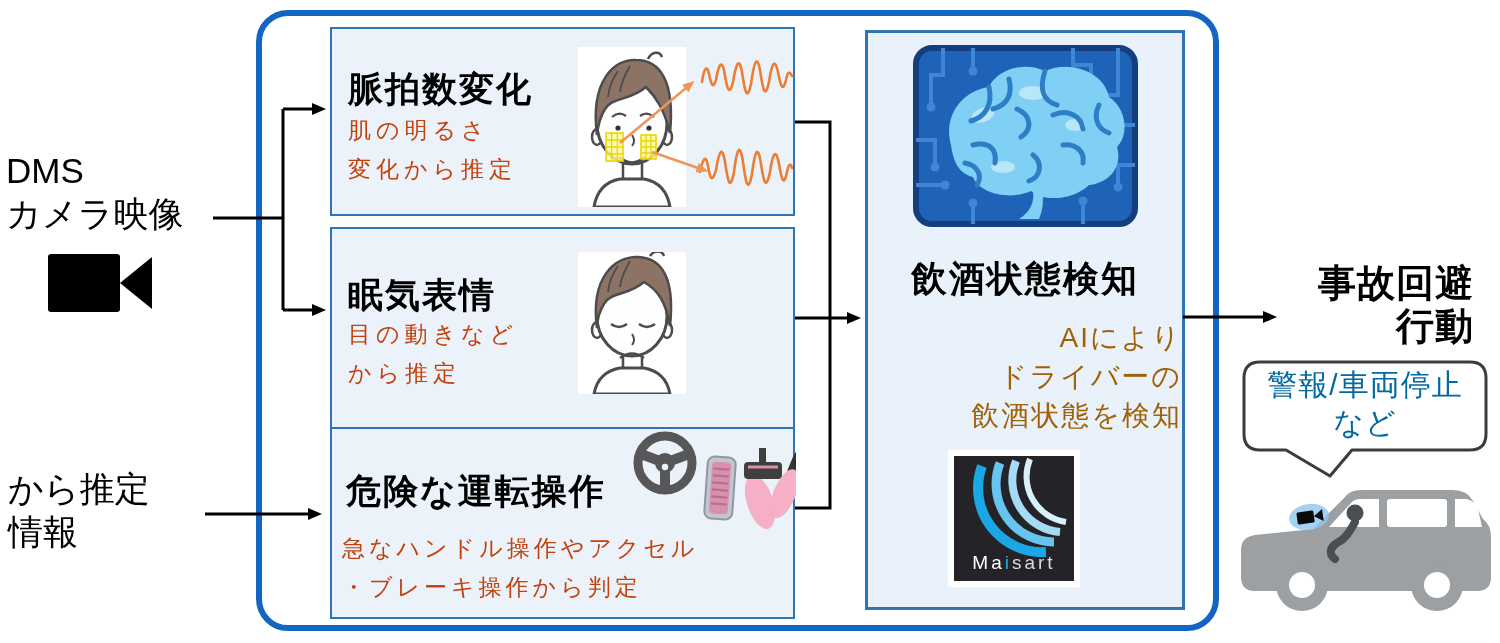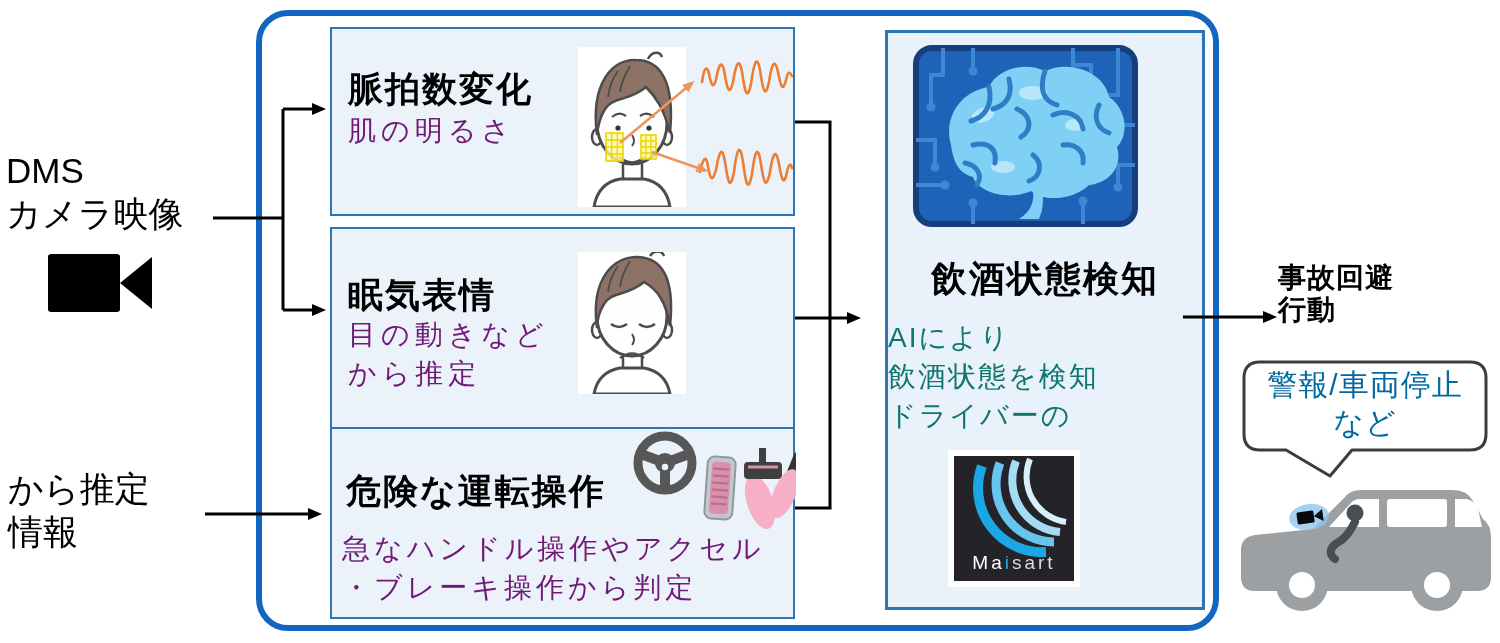--- a/index.html
+++ b/index.html
@@ -14,37 +14,37 @@
   }
   
   .det-box {
     position:absolute; left:330px; width:465px;
     background:#EBF2FA; border:2px solid #2E75B6; box-sizing:border-box; z-index:1;
   }
   #box-pulse  { top:27px;  height:189px; }
   #box-drowsy { top:227px; height:245px; }
   #box-driving{ top:427px; height:192px;padding-left:32px; }
   .det-title { position:absolute; font-weight:bold; font-size:35px; letter-spacing:2px; color:#000; white-space:nowrap;margin-top:21px; }
-  .det-desc  { position:absolute; font-size:28px; letter-spacing:5px; line-height:39px; color:#701a75; white-space:nowrap; }
+  .det-desc  { position:absolute; font-size:23px; letter-spacing:5px; line-height:39px; color:#c2410c; white-space:nowrap; }
   
   #ai-box {
     position:absolute; left:865px; top:30px; width:320px; height:580px;
-    background:#E9F1FA; border:3px solid #2E75B6; box-sizing:border-box; z-index:1;margin-left:20px;
+    background:#E9F1FA; border:3px solid #2E75B6; box-sizing:border-box; z-index:1;
   }
   #ai-title { position:absolute; left:0; top:222px; width:100%; text-align:center;
               font-weight:bold; font-size:36px; letter-spacing:2px; }
-  #ai-desc  { position:absolute; left:0; top:285px; width:100%; text-align:left;
-              font-size:28px; letter-spacing:2px; line-height:39px; color:#0f766e; }
+  #ai-desc  { position:absolute; left:0; top:285px; width:100%; text-align:right;
+              font-size:28px; letter-spacing:2px; line-height:39px; color:#a16207; }
   
   .input-label { position:absolute; text-align:left; font-size:35px; line-height:1.22; color:#000; z-index:2; }
   #dms-label     { left:6px;  top:150px; width:218px; }
   #vehicle-label { left:8px;  top:468px; width:196px; }
   
-  #accident-title { position:absolute; left:1278px; top:262px; width:196px; text-align:left;
-                    font-weight:bold; font-size:28px; line-height:1.13; letter-spacing:1px; z-index:2; }
+  #accident-title { position:absolute; left:1278px; top:262px; width:196px; text-align:right;
+                    font-weight:bold; font-size:38px; line-height:1.13; letter-spacing:1px; z-index:2; }
   #bubble-text { position:absolute; left:1246px; top:366px; width:238px; text-align:center;
                  font-size:30px; line-height:38px; letter-spacing:1px; z-index:7; color:#0369a1; }
   .art { position:absolute; z-index:2; }
   #connector-layer { position:absolute; left:0; top:0; width:1500px; height:643px; z-index:6; pointer-events:none; }
 </style>
 </head>
 <body>
 
 <div class="canvas">
 
@@ -62,20 +62,21 @@
 
   <div id="vehicle-label" class="input-label">
     <div>から推定</div>
     <div>情報</div>
   </div>
 
   <div id="box-pulse" class="det-box">
     <div class="det-title" style="left:16px;top:16px;">脈拍数変化</div>
     <div class="det-desc" style="left:16px;top:82px;">
       <div>肌の明るさ</div>
+      <div>変化から推定</div>
     </div>
   </div>
 
   <svg class="art" style="left:578px;top:47px;" width="108" height="160" viewBox="0 0 108 160">
     <rect x="0" y="0" width="108" height="160" fill="#ffffff"></rect>
     <path d="M16,160 Q20,136 42,132 L66,132 Q88,136 92,160 Z" fill="#fff" stroke="#4c4c4c" stroke-width="3"></path>
     <path d="M45,112 V133 M64,112 V133" stroke="#4c4c4c" stroke-width="2.5" fill="none"></path>
     <ellipse cx="19" cy="90" rx="5" ry="8" fill="#fff" stroke="#4c4c4c" stroke-width="2.5"></ellipse>
     <ellipse cx="89" cy="90" rx="5" ry="8" fill="#fff" stroke="#4c4c4c" stroke-width="2.5"></ellipse>
     <ellipse cx="54" cy="76" rx="35" ry="41" fill="#fefefe" stroke="#4c4c4c" stroke-width="3"></ellipse>
@@ -157,22 +158,22 @@
     <g transform="rotate(22 90 48)">
       <path d="M84,14 Q84,6 91,6 L97,6 L97,30 L84,30 Z" fill="#333333"></path>
       <ellipse cx="90" cy="52" rx="11" ry="26" fill="#F5AFC7"></ellipse>
     </g>
   </svg>
 
   <div id="ai-box">
     <div id="ai-title">飲酒状態検知</div>
     <div id="ai-desc">
       <div>AIにより</div>
+      <div>ドライバーの</div>
       <div>飲酒状態を検知</div>
-      <div>ドライバーの</div>
     </div>
   </div>
 
   <svg class="art" style="left:913px;top:45px;" width="225" height="182" viewBox="0 0 225 182">
     <rect x="3" y="3" width="219" height="176" rx="16" fill="#1E63B8" stroke="#143E7C" stroke-width="6"></rect>
     <g stroke="#3F86D6" stroke-width="4" fill="none">
       <path d="M30,3 V30 H18 V58"></path>
         <path d="M60,3 V22"></path>
         <path d="M160,3 V20 H178 V34"></path>
       <path d="M205,3 V50 H190"></path>

